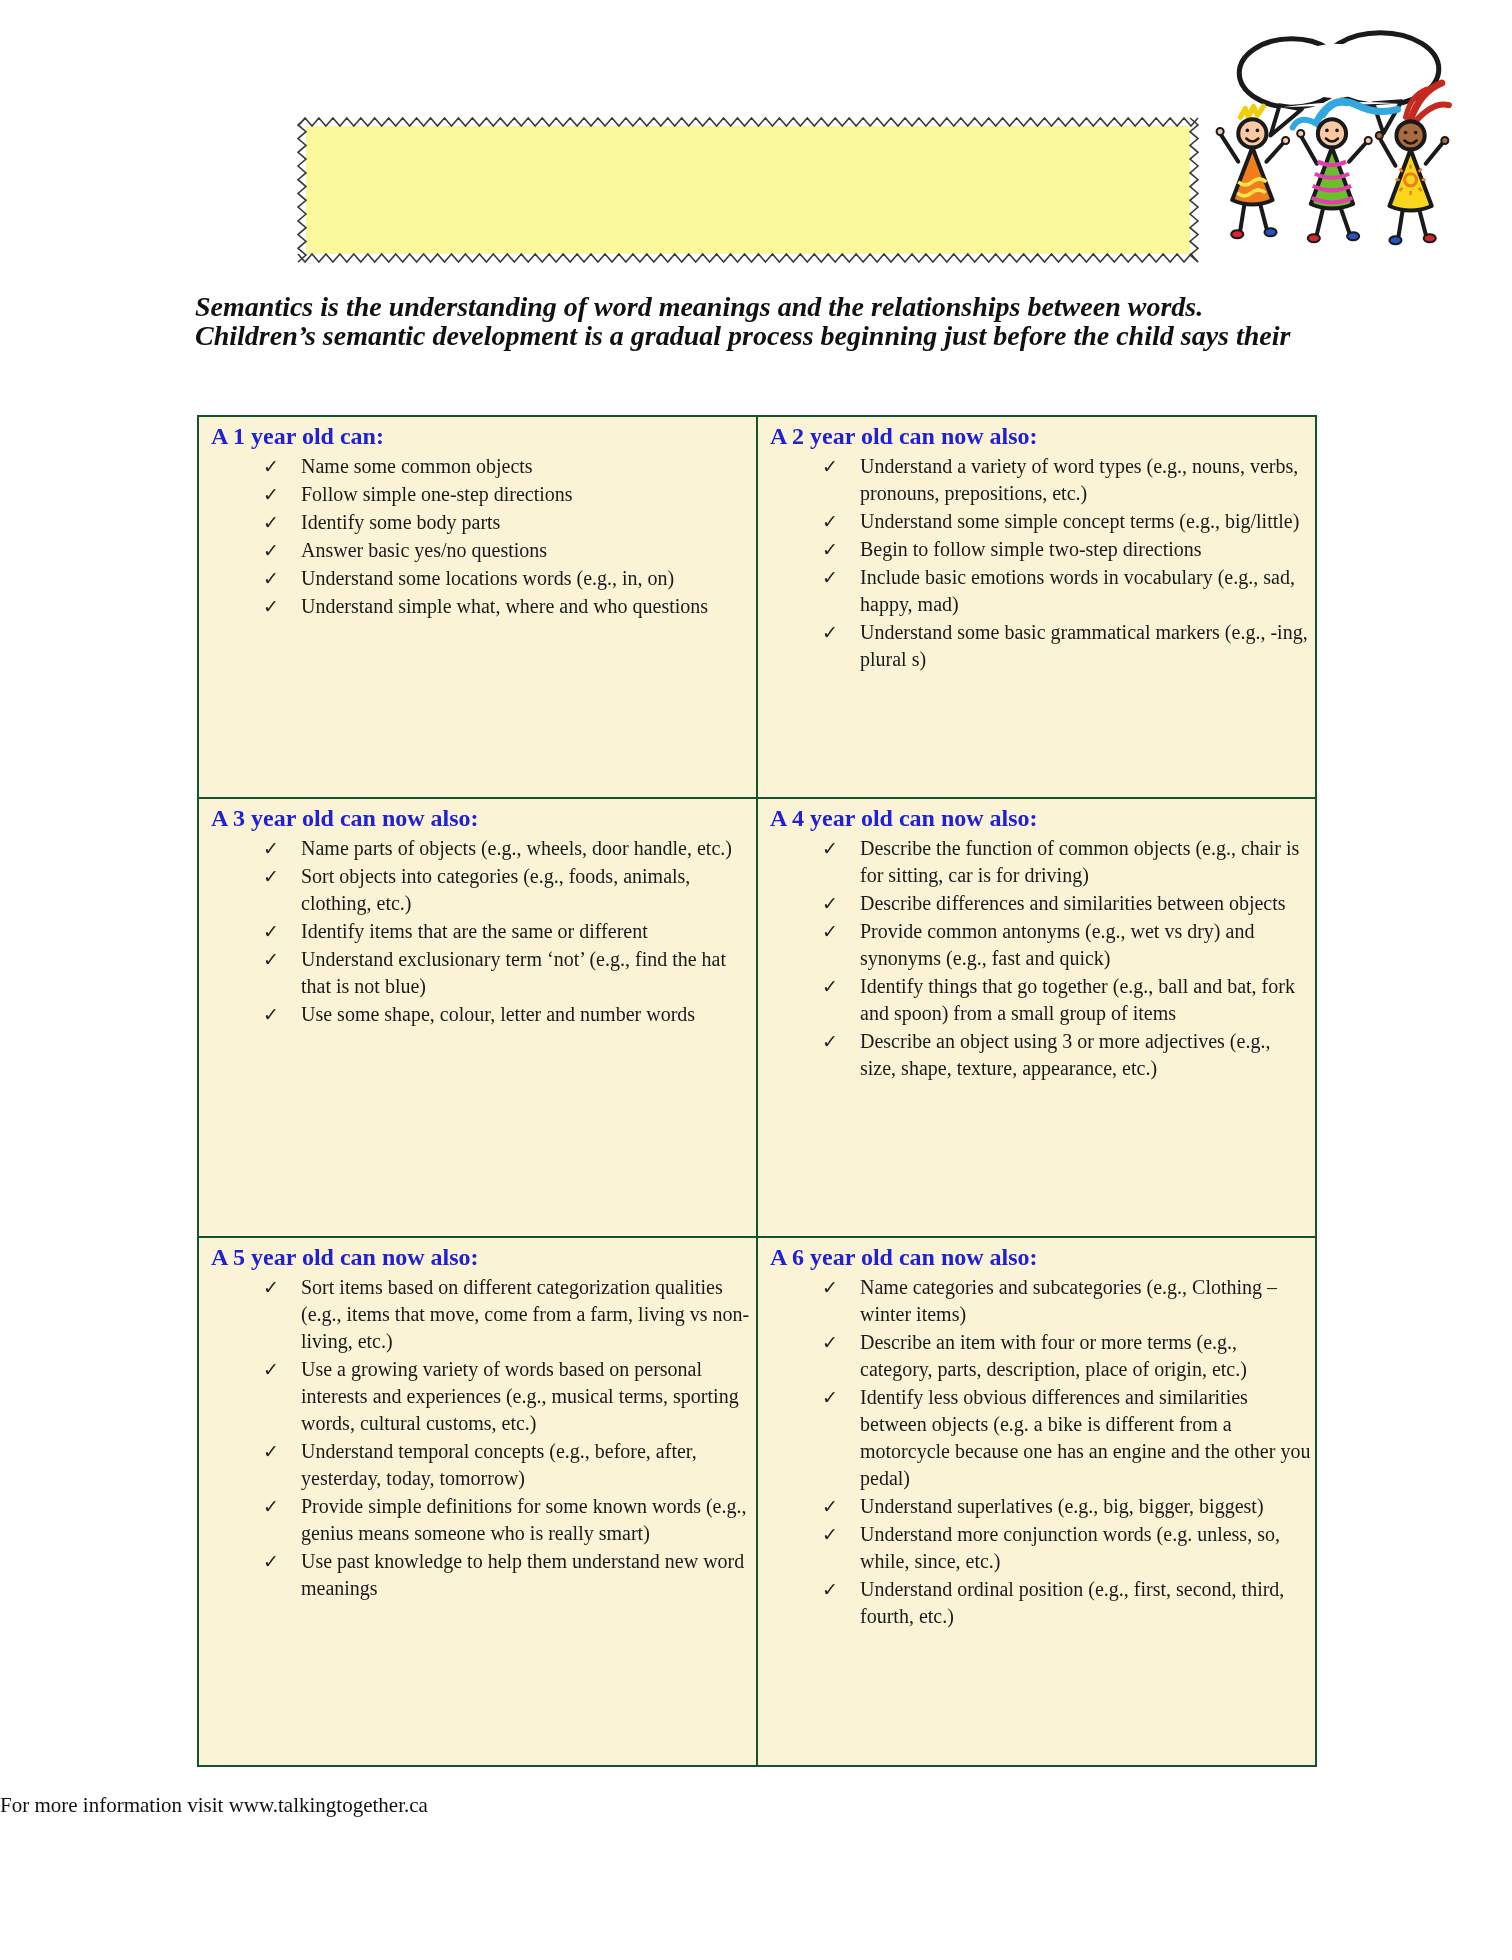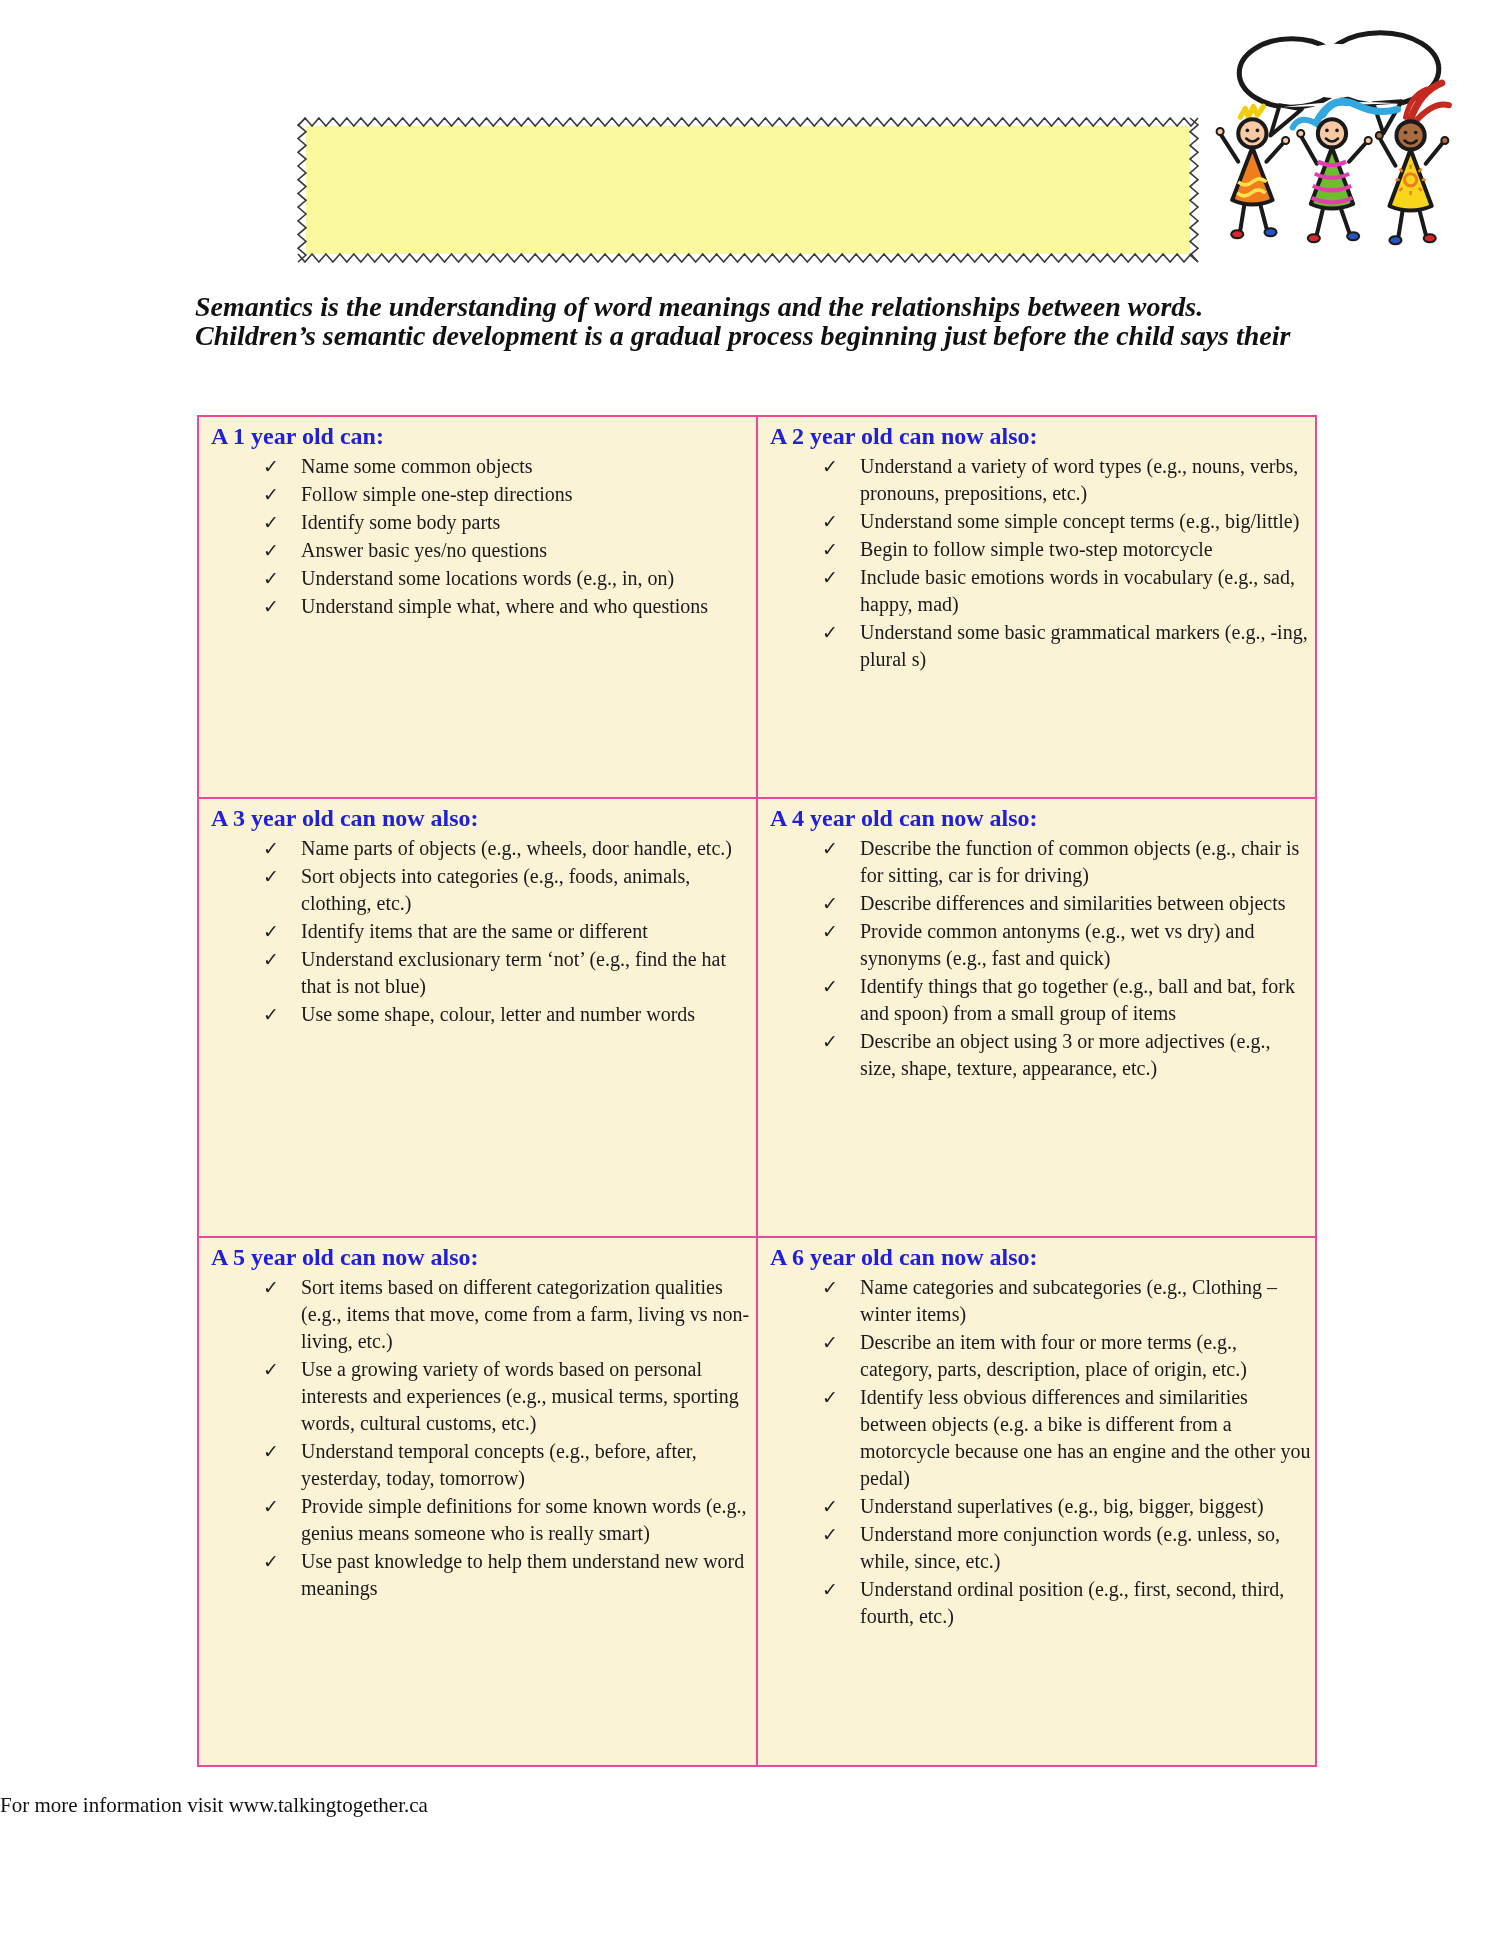--- a/index.html
+++ b/index.html
@@ -26,21 +26,21 @@
   .intro{
     position:absolute;left:195px;top:292px;width:1130px;
     font-weight:bold;font-style:italic;font-size:28px;line-height:29px;color:#111;
   }
   
   .milestones-table{
     position:absolute;left:197px;top:415px;width:1118px;
     border-collapse:collapse;table-layout:fixed;
   }
   .milestones-table td{
-    border:2px solid #ec4899;background:#fbf3d5;vertical-align:top;
+    border:2px solid #14532d;background:#fbf3d5;vertical-align:top;
     padding:6px 4px 6px 12px;box-sizing:border-box;
   }
   .age-heading{
     margin:0 0 3px 0;font-size:24px;font-weight:bold;color:#2020d6;
     font-family:"Liberation Serif", serif;
   }
   .milestone-list{list-style:none;margin:0;padding:0;}
   .milestone-list li{
     position:relative;padding-left:90px;font-size:20px;line-height:27px;
     margin:0 0 1px 0;
@@ -160,21 +160,21 @@
           <li><span class="check">✓</span><span>Answer basic yes/no questions</span></li>
           <li><span class="check">✓</span><span>Understand some locations words (e.g., in, on)</span></li>
           <li><span class="check">✓</span><span>Understand simple what, where and who questions</span></li>
         </ul>
       </td>
       <td>
         <h2 class="age-heading">A 2 year old can now also:</h2>
         <ul class="milestone-list">
           <li><span class="check">✓</span><span>Understand a variety of word types (e.g., nouns, verbs, pronouns, prepositions, etc.)</span></li>
           <li><span class="check">✓</span><span>Understand some simple concept terms (e.g., big/little)</span></li>
-          <li><span class="check">✓</span><span>Begin to follow simple two-step motorcycle</span></li>
+          <li><span class="check">✓</span><span>Begin to follow simple two-step directions</span></li>
           <li><span class="check">✓</span><span>Include basic emotions words in vocabulary (e.g., sad, happy, mad)</span></li>
           <li><span class="check">✓</span><span>Understand some basic grammatical markers (e.g., -ing, plural s)</span></li>
         </ul>
       </td>
     </tr>
     <tr style="height:439px">
       <td>
         <h2 class="age-heading">A 3 year old can now also:</h2>
         <ul class="milestone-list">
           <li><span class="check">✓</span><span>Name parts of objects (e.g., wheels, door handle, etc.)</span></li>

